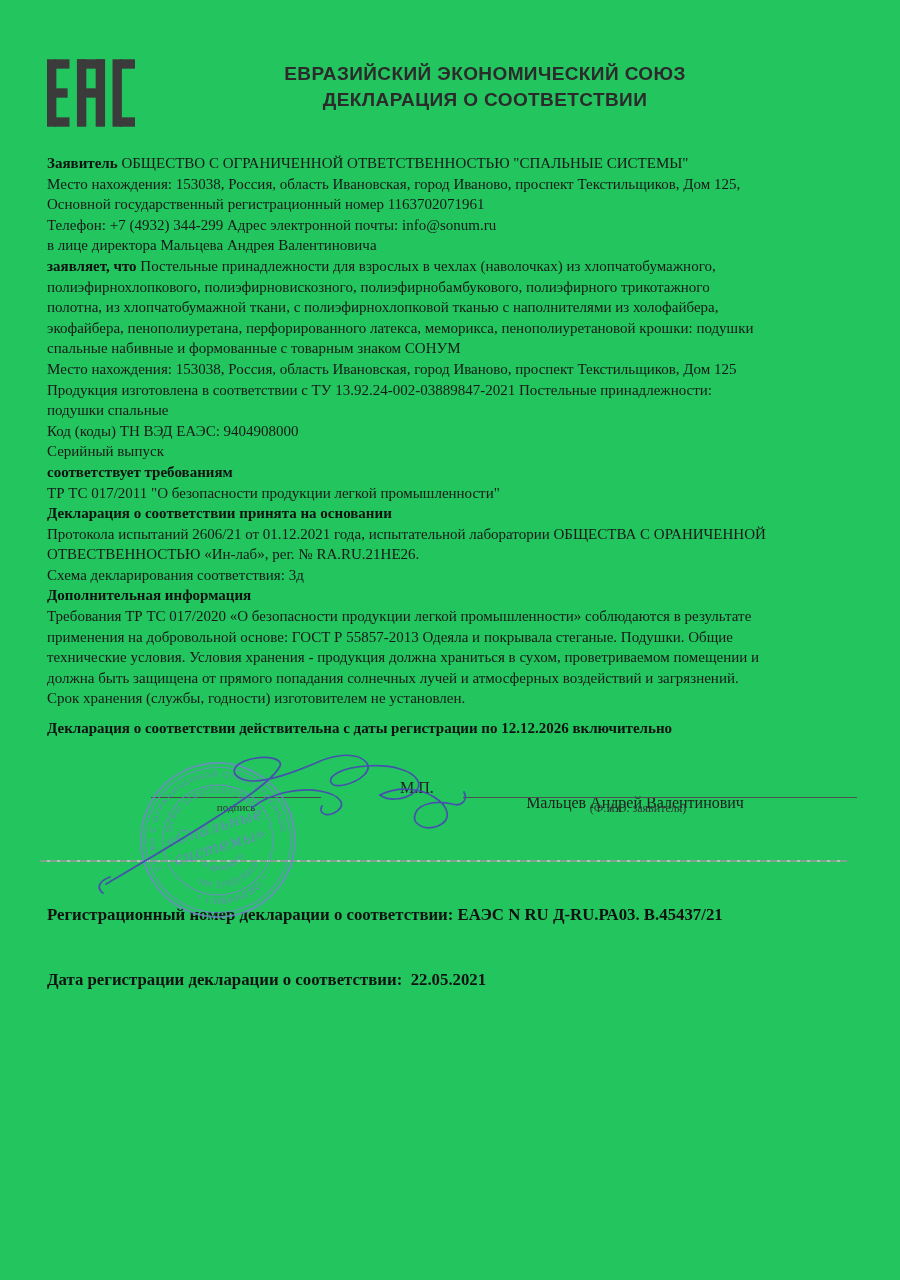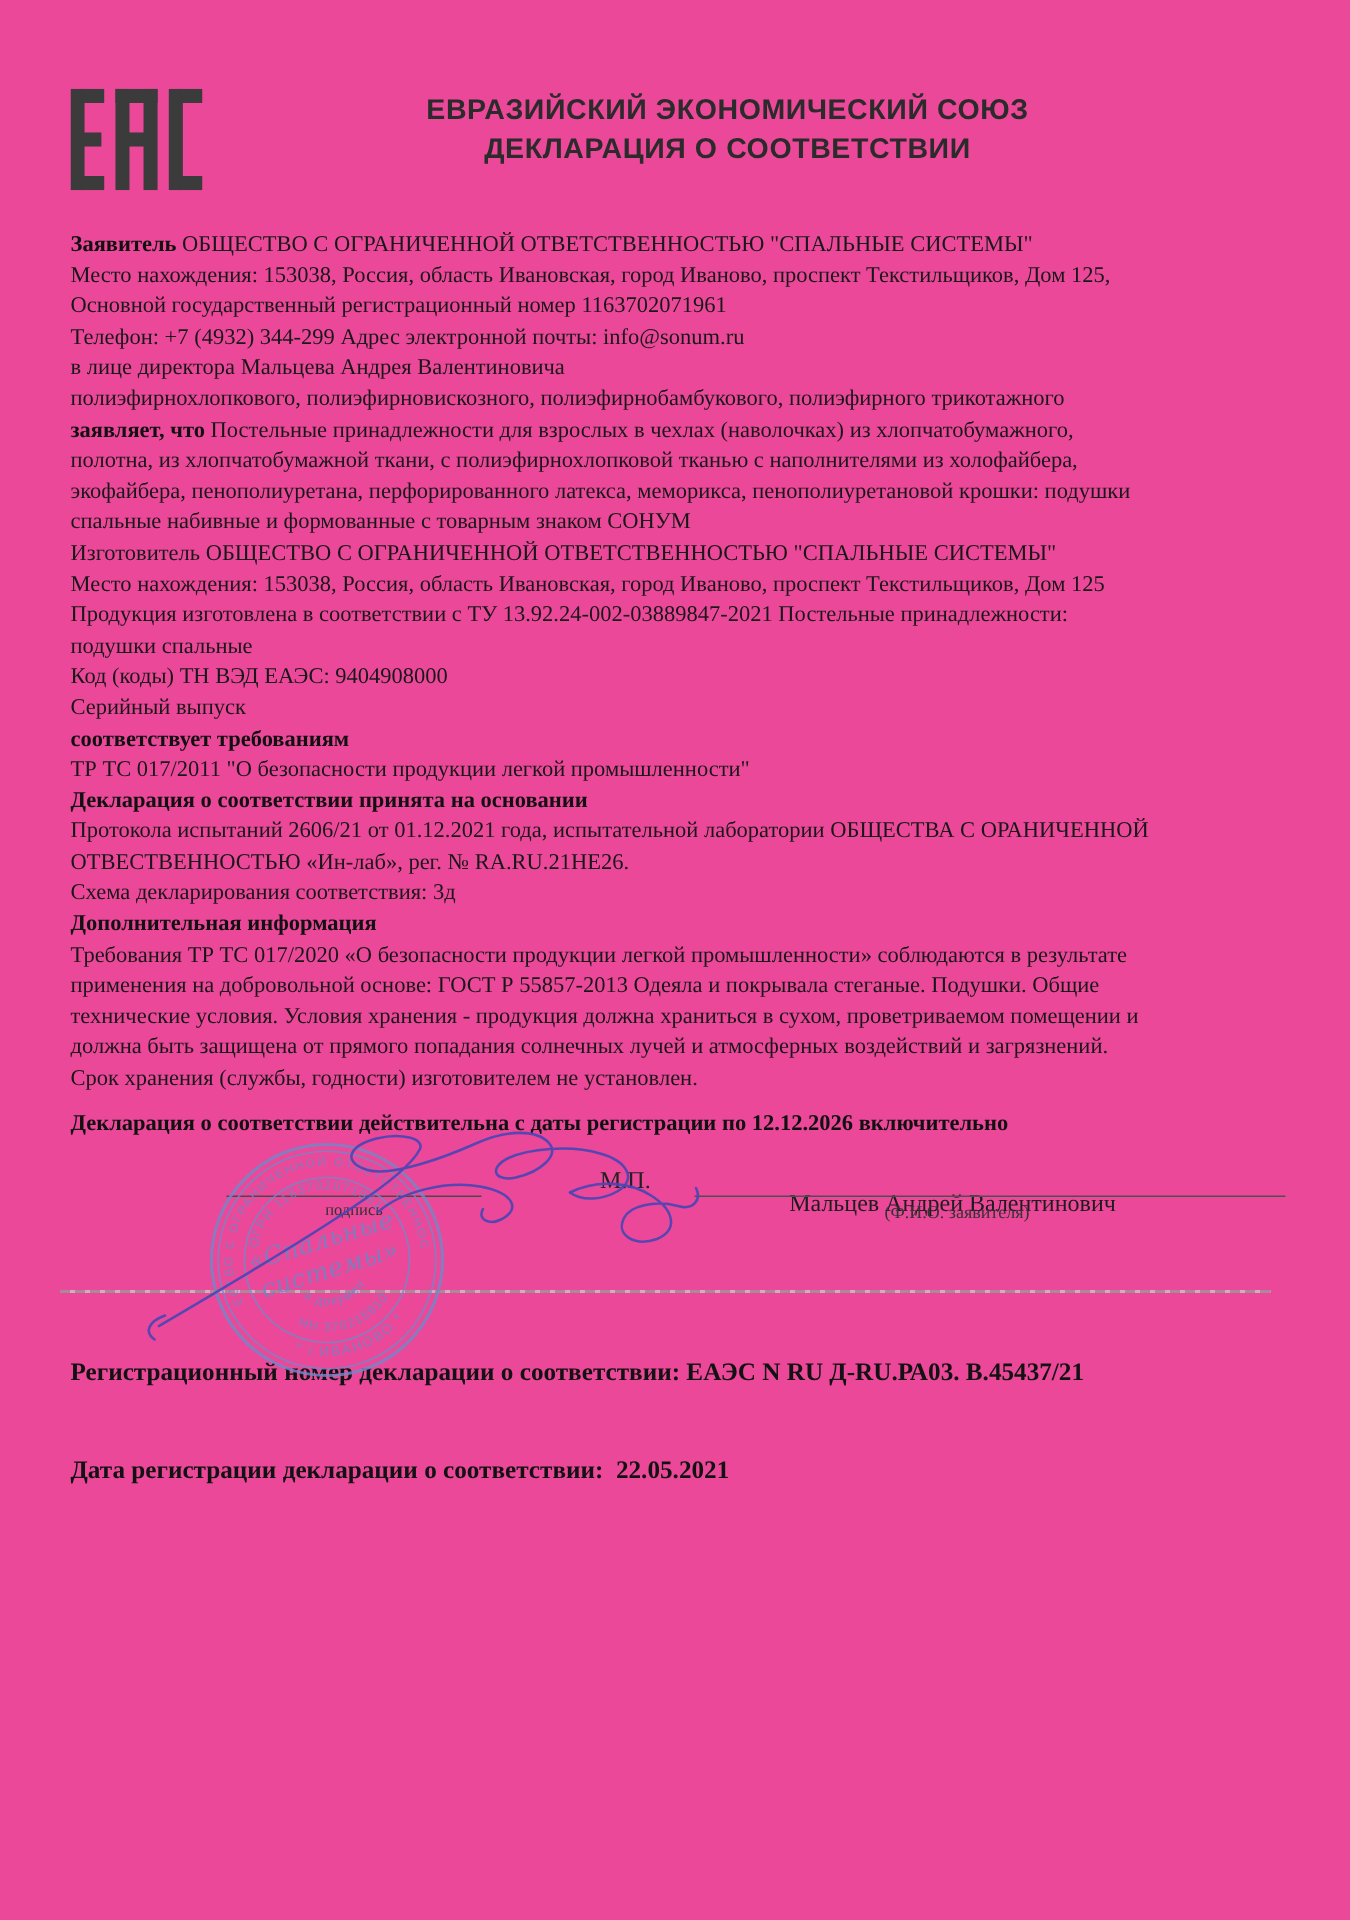--- a/index.html
+++ b/index.html
@@ -4,21 +4,21 @@
 <style>
   * { margin:0; padding:0; box-sizing:border-box; }
   html,body { width:900px; height:1280px; }
   body {
     background:#fdfdfc;
     font-family:"Liberation Serif", serif;
     color:#1e1e1e;
     position:relative;
     overflow:hidden;
   }
-  .page { position:absolute; inset:0; background:#ec4899; }
+  .page { position:absolute; inset:0; background:#22c55e; }
 
   .eac-logo { position:absolute; left:47px; top:57px; width:88px; height:72px; }
 
   .title {
     position:absolute; left:250px; top:61px; width:470px;
     text-align:center;
     font-family:"Liberation Sans", sans-serif;
     font-weight:bold; font-size:19px; line-height:26px;
     color:#2b2b2b; letter-spacing:0.4px;
   }
@@ -91,26 +91,25 @@
     <div>ЕВРАЗИЙСКИЙ ЭКОНОМИЧЕСКИЙ СОЮЗ</div>
     <div>ДЕКЛАРАЦИЯ О СООТВЕТСТВИИ</div>
   </div>
 
   <div class="doc-text">
       <div class="ln"><b>Заявитель </b><span>ОБЩЕСТВО С ОГРАНИЧЕННОЙ ОТВЕТСТВЕННОСТЬЮ "СПАЛЬНЫЕ СИСТЕМЫ"</span></div>
       <div class="ln"><span>Место нахождения: 153038, Россия, область Ивановская, город Иваново, проспект Текстильщиков, Дом 125,</span></div>
       <div class="ln"><span>Основной государственный регистрационный номер 1163702071961</span></div>
       <div class="ln"><span>Телефон: +7 (4932) 344-299 Адрес электронной почты: info@sonum.ru</span></div>
       <div class="ln"><span>в лице директора Мальцева Андрея Валентиновича</span></div>
+      <div class="ln"><b>заявляет, что </b><span>Постельные принадлежности для взрослых в чехлах (наволочках)  из хлопчатобумажного,</span></div>
       <div class="ln"><span>полиэфирнохлопкового, полиэфирновискозного, полиэфирнобамбукового, полиэфирного трикотажного</span></div>
-      <div class="ln"><b>заявляет, что </b><span>Постельные принадлежности для взрослых в чехлах (наволочках)  из хлопчатобумажного,</span></div>
       <div class="ln"><span>полотна, из хлопчатобумажной ткани, с полиэфирнохлопковой тканью с наполнителями из холофайбера,</span></div>
       <div class="ln"><span>экофайбера, пенополиуретана, перфорированного латекса, меморикса, пенополиуретановой крошки: подушки</span></div>
       <div class="ln"><span>спальные набивные и формованные с товарным знаком СОНУМ</span></div>
-      <div class="ln"><span>Изготовитель ОБЩЕСТВО С ОГРАНИЧЕННОЙ ОТВЕТСТВЕННОСТЬЮ "СПАЛЬНЫЕ СИСТЕМЫ"</span></div>
       <div class="ln"><span>Место нахождения: 153038, Россия, область Ивановская, город Иваново, проспект Текстильщиков, Дом 125</span></div>
       <div class="ln"><span>Продукция изготовлена в соответствии с ТУ 13.92.24-002-03889847-2021 Постельные принадлежности:</span></div>
       <div class="ln"><span>подушки спальные</span></div>
       <div class="ln"><span>Код (коды) ТН ВЭД ЕАЭС: 9404908000</span></div>
       <div class="ln"><span>Серийный выпуск</span></div>
       <div class="ln"><b>соответствует требованиям</b></div>
       <div class="ln"><span>ТР ТС 017/2011 "О безопасности продукции легкой промышленности"</span></div>
       <div class="ln"><b>Декларация о соответствии принята на основании</b></div>
       <div class="ln"><span>Протокола испытаний 2606/21 от 01.12.2021 года, испытательной лаборатории ОБЩЕСТВА С ОРАНИЧЕННОЙ</span></div>
       <div class="ln"><span>ОТВЕСТВЕННОСТЬЮ «Ин-лаб», рег. № RA.RU.21НЕ26.</span></div>

